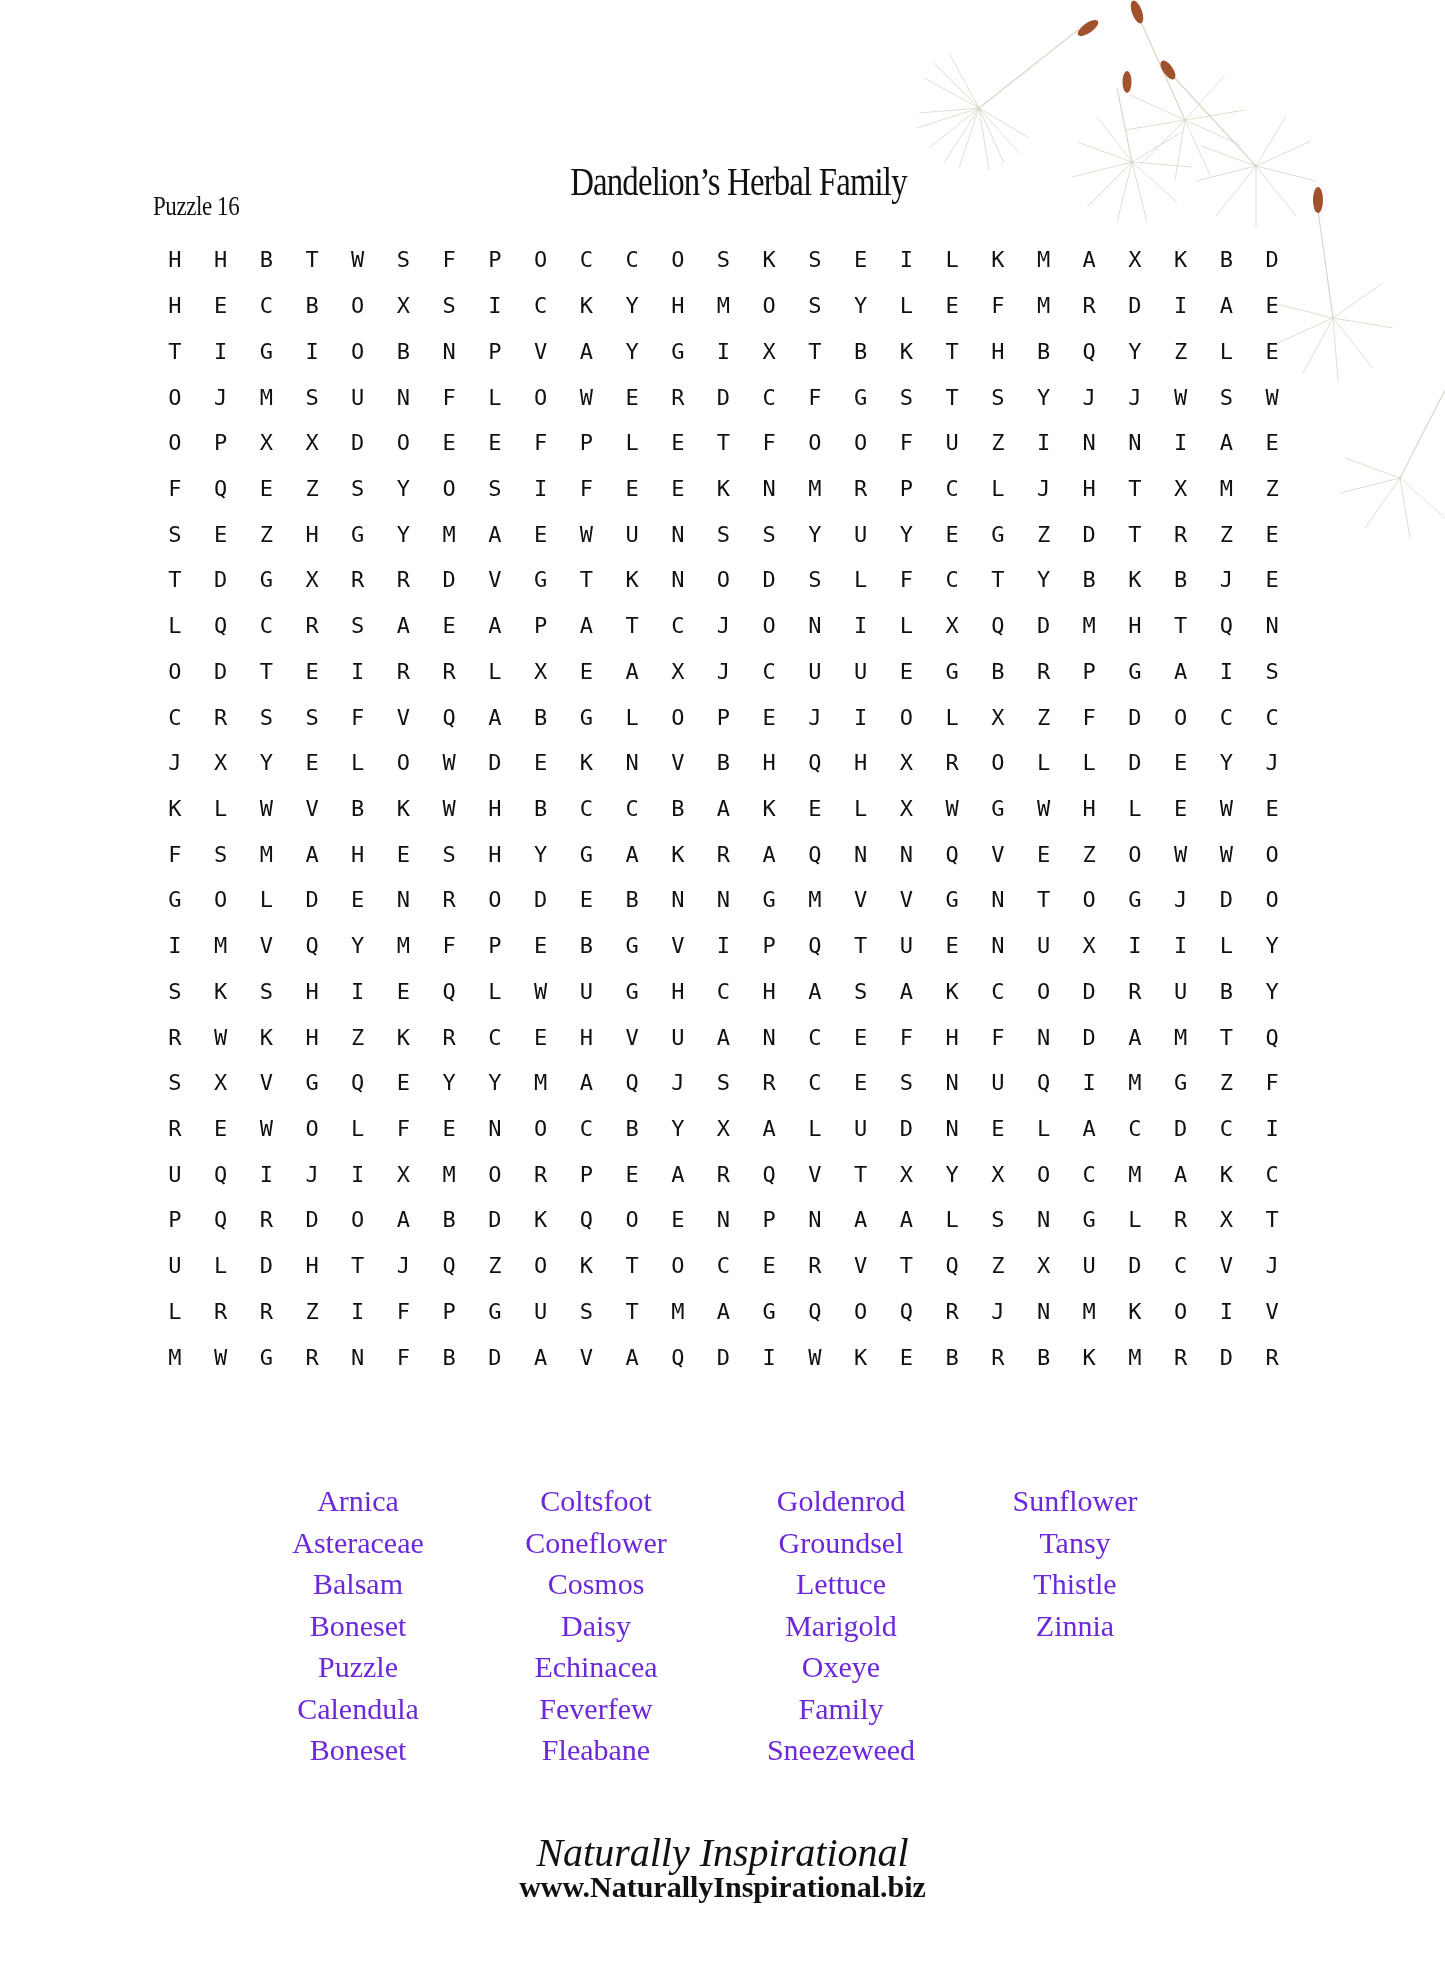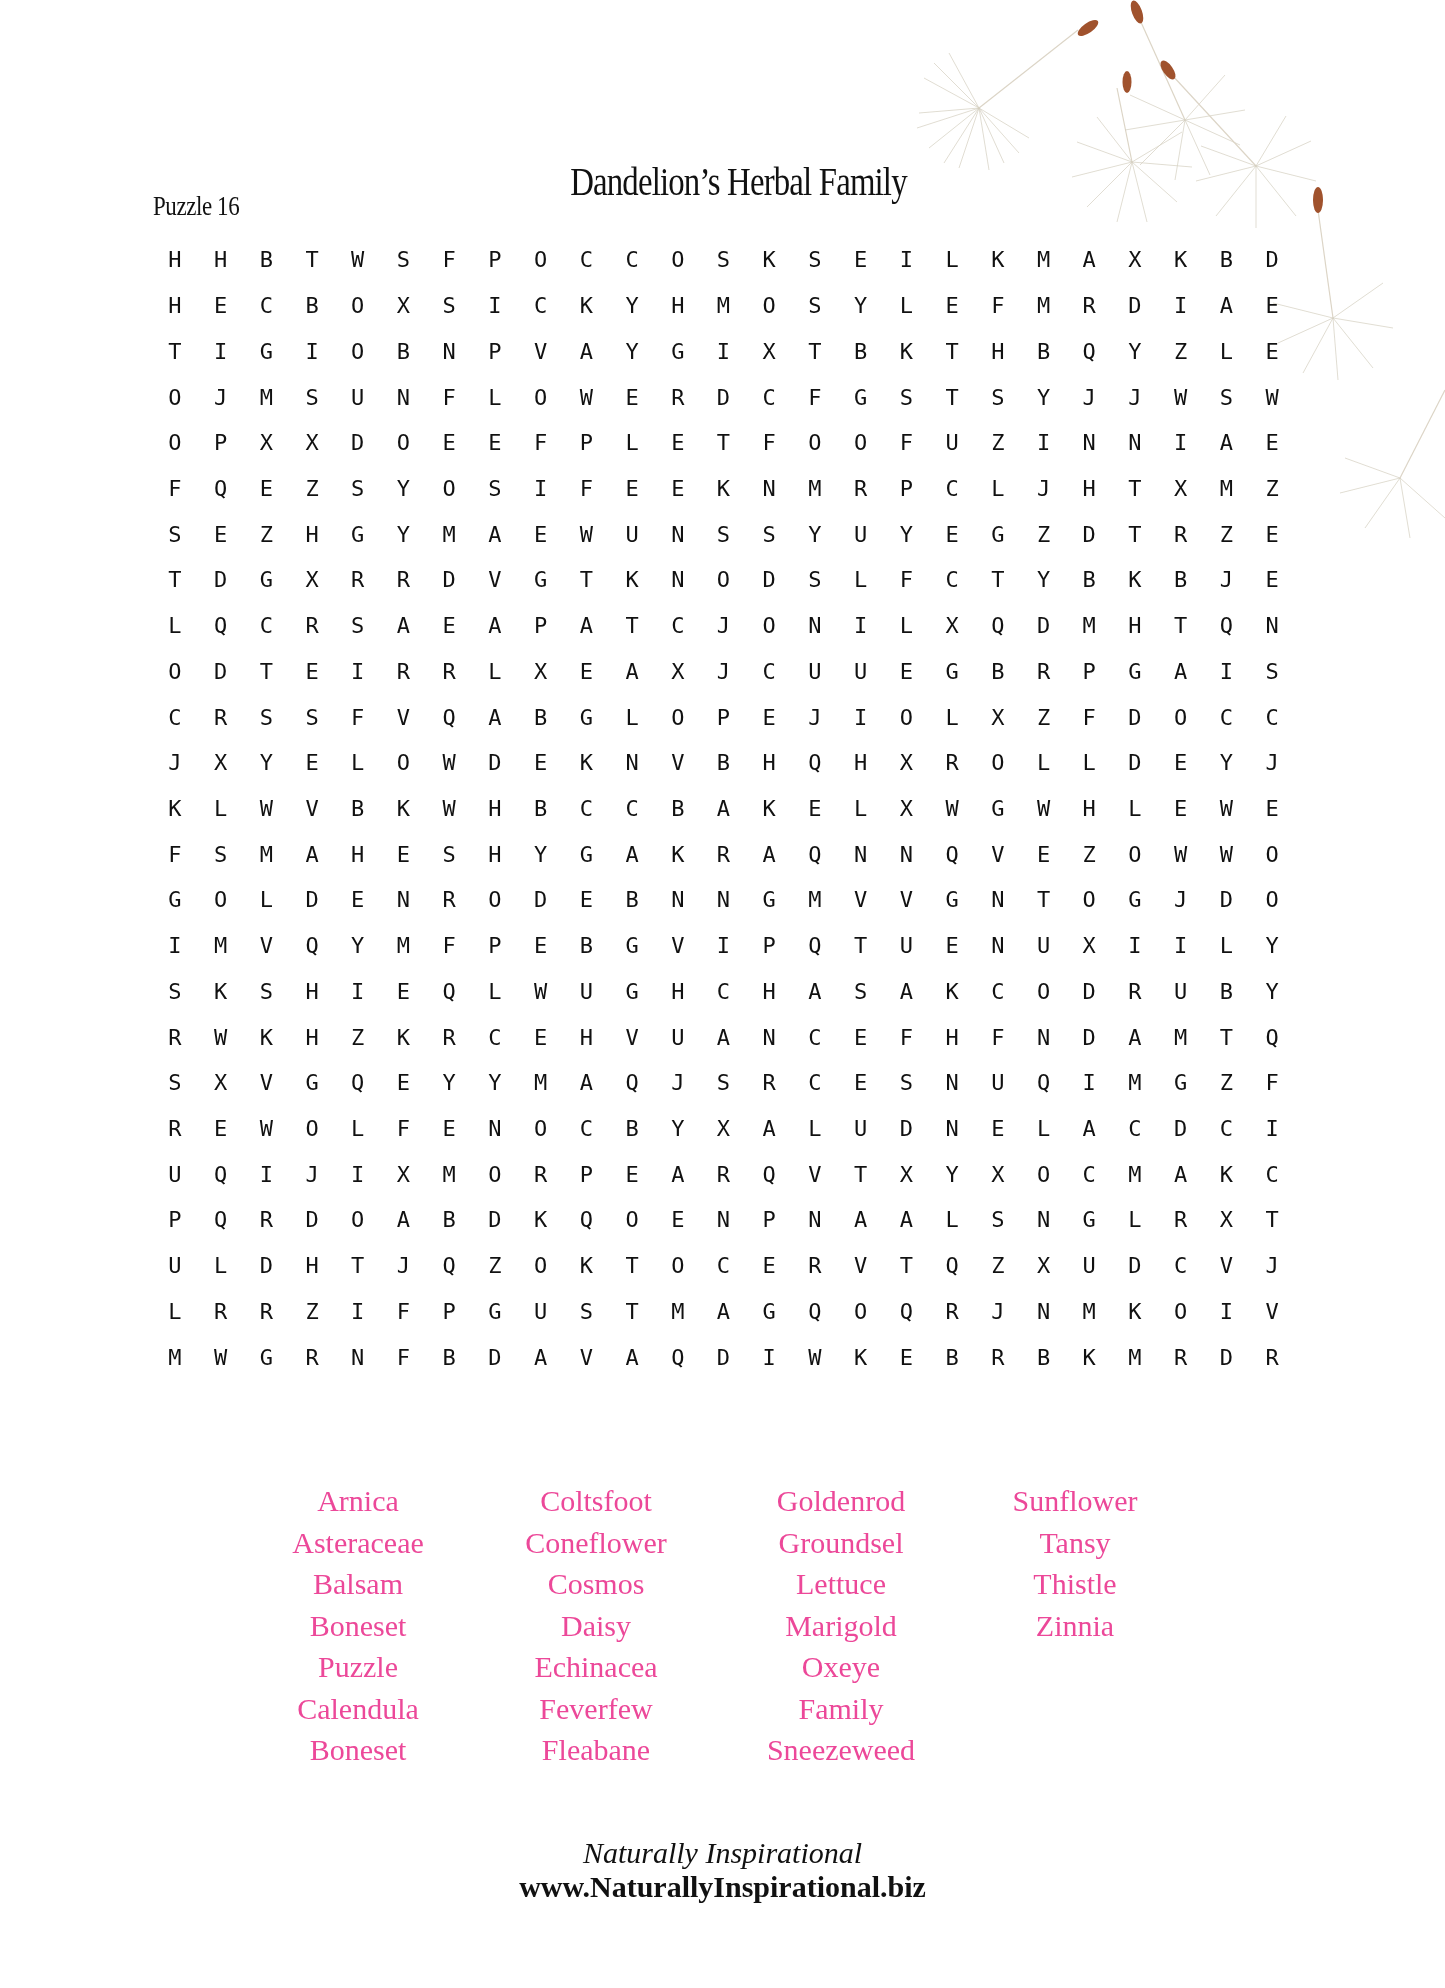--- a/index.html
+++ b/index.html
@@ -7,23 +7,23 @@
   .page { position:absolute; inset:0;padding-left:16px; }
   .decor { position:absolute; left:0; top:0; width:1445px; height:560px; pointer-events:none; }
   .title { position:absolute; top:158px; left:0; width:1445px; text-align:center; padding-left:40px; box-sizing:border-box;
            font-family:"Liberation Serif", serif; font-size:40px; letter-spacing:-1px; transform:scaleX(0.82); transform-origin:720px 0; color:#111; }
   .puzzle-label { position:absolute; top:190px; left:153px; font-family:"Liberation Serif", serif; font-size:28px;
                   transform:scaleX(0.82); transform-origin:0 0; letter-spacing:-0.5px; }
   .grid { position:absolute; left:152px; top:237px; display:grid; grid-template-columns:repeat(25, 45.72px); grid-auto-rows:45.72px; }
   .cell { display:flex; align-items:center; justify-content:center; font-family:"DejaVu Sans Mono", monospace; font-size:22px; color:#111; }
   .words { position:absolute; top:1480px; left:0; width:1445px; }
   .word-col { position:absolute; top:0; width:240px; text-align:center; }
-  .word { font-family:"Liberation Serif", serif; font-size:30px; line-height:41.5px; height:41.5px; color:#ec4899; }
+  .word { font-family:"Liberation Serif", serif; font-size:30px; line-height:41.5px; height:41.5px; color:#6d28d9; }
   .footer { position:absolute; top:1836px; left:0; width:1445px; text-align:center; }
-  .footer .brand { font-style:italic; font-size:30px; line-height:34px; }
+  .footer .brand { font-style:italic; font-size:40px; line-height:34px; }
   .footer .url { font-size:30px; line-height:34px;font-weight:bold; }
 </style>
 </head>
 <body>
 
 <div class="page">
 
   <svg class="decor" viewBox="0 0 1445 560">
     <g stroke="#cfc8b8" stroke-width="0.7" fill="none" opacity="0.9">
 

